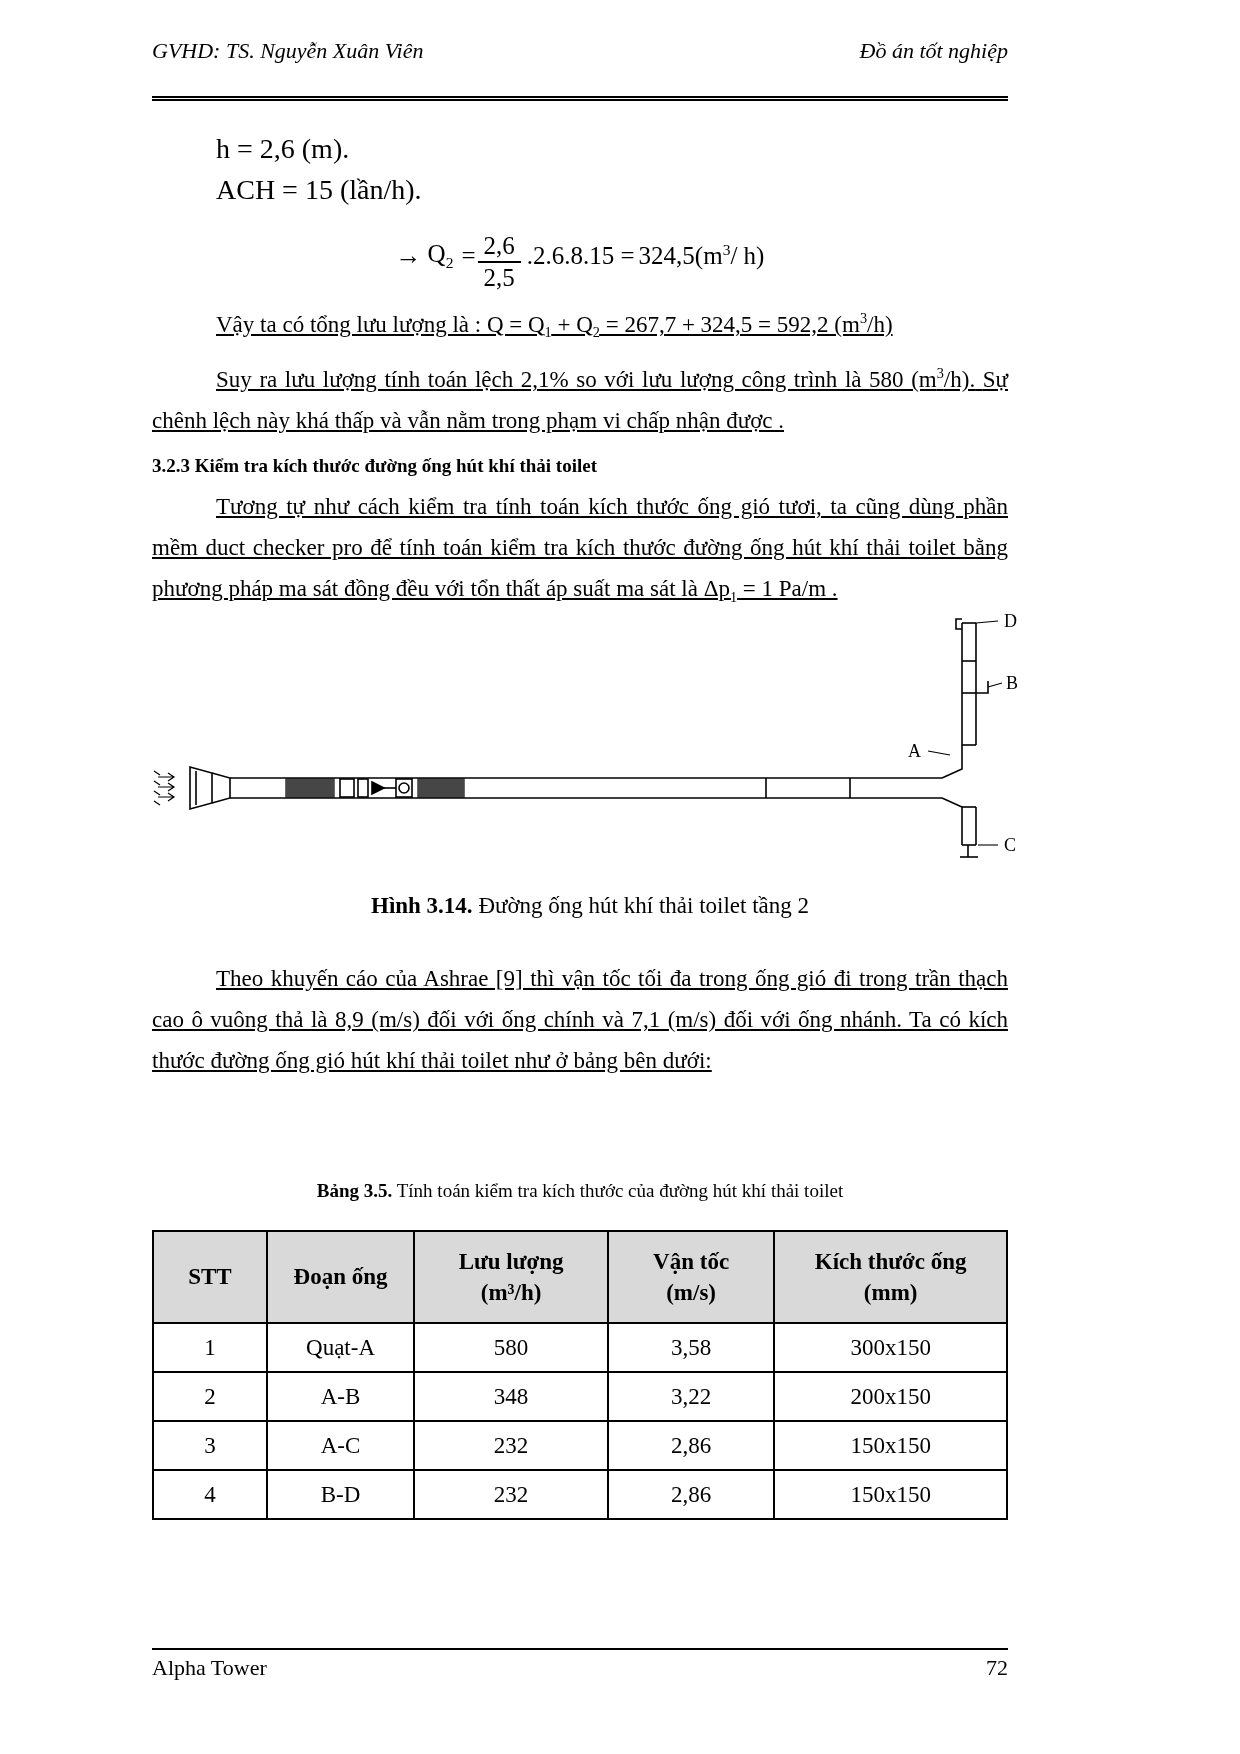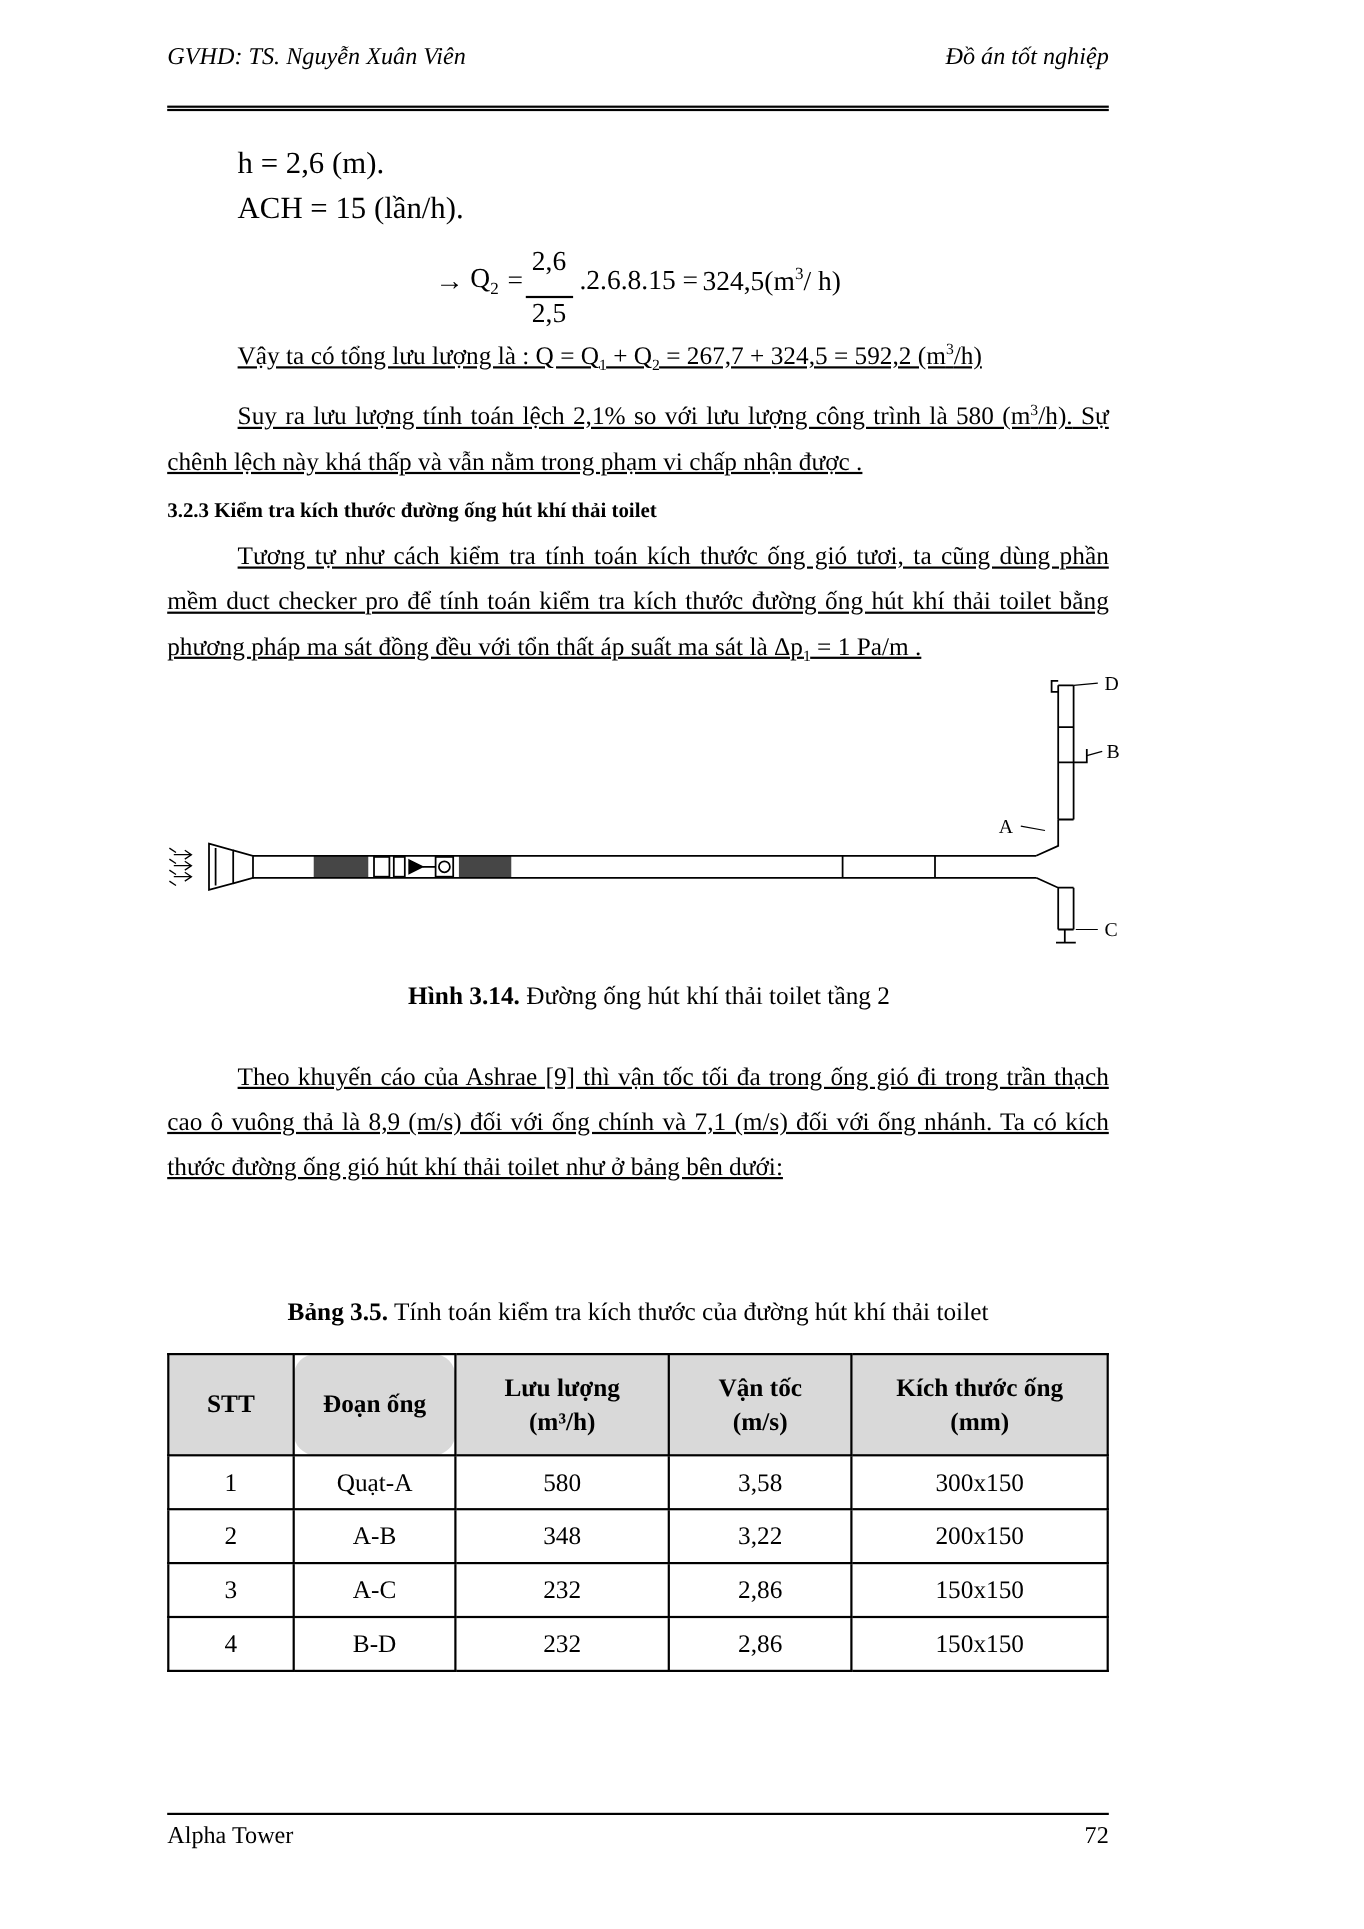--- a/index.html
+++ b/index.html
@@ -84,21 +84,21 @@
   }
   .formula .arrow { margin-right: 6px; font-size: 26px; }
   .formula .lhs { margin-right: 8px; }
   .frac {
     display: inline-flex;
     flex-direction: column;
     align-items: center;
     vertical-align: middle;
     margin: 0 2px;
   }
-  .frac .num { padding: 0 6px 17px 6px; font-size: 25px; margin-top: 12px; }
+  .frac .num { padding: 0 6px 1px 6px; font-size: 25px; margin-top: 12px; }
   .frac .bar { width: 100%; height: 2px; background: #000; }
   .frac .den { padding: 1px 6px 0 6px; font-size: 25px; }
   .formula .rhs { margin-left: 4px; }
 
   
   .figure-wrap {
     position: absolute;
     top: 595px;
     left: 150px;
     width: 880px;
@@ -121,21 +121,21 @@
     width: 856px;
   }
 
   
   .table-caption {
     position: absolute;
     top: 1180px;
     left: 152px;
     width: 856px;
     text-align: center;
-    font-size: 23px;
+    font-size: 19px;
   }
   table.data {
     position: absolute;
     top: 1230px;
     left: 152px;
     width: 856px;
     border-collapse: collapse;
     font-size: 23px;
   }
   table.data th, table.data td {
@@ -148,21 +148,21 @@
     font-weight: bold;
     height: 92px;
     padding: 4px 2px;
     line-height: 1.35;
   }
   table.data tbody td {
     height: 49px;
     padding: 2px;
   }
   .col-stt { width: 117px; }
-  .col-doan { width: 152px; border-radius: 20px; }
+  .col-doan { width: 152px; }
   .col-luu { width: 200px; }
   .col-van { width: 172px; }
   .col-kich { width: 240px; }
 
   
   .footer-rule {
     position: absolute;
     top: 1648px;
     left: 152px;
     width: 856px;

